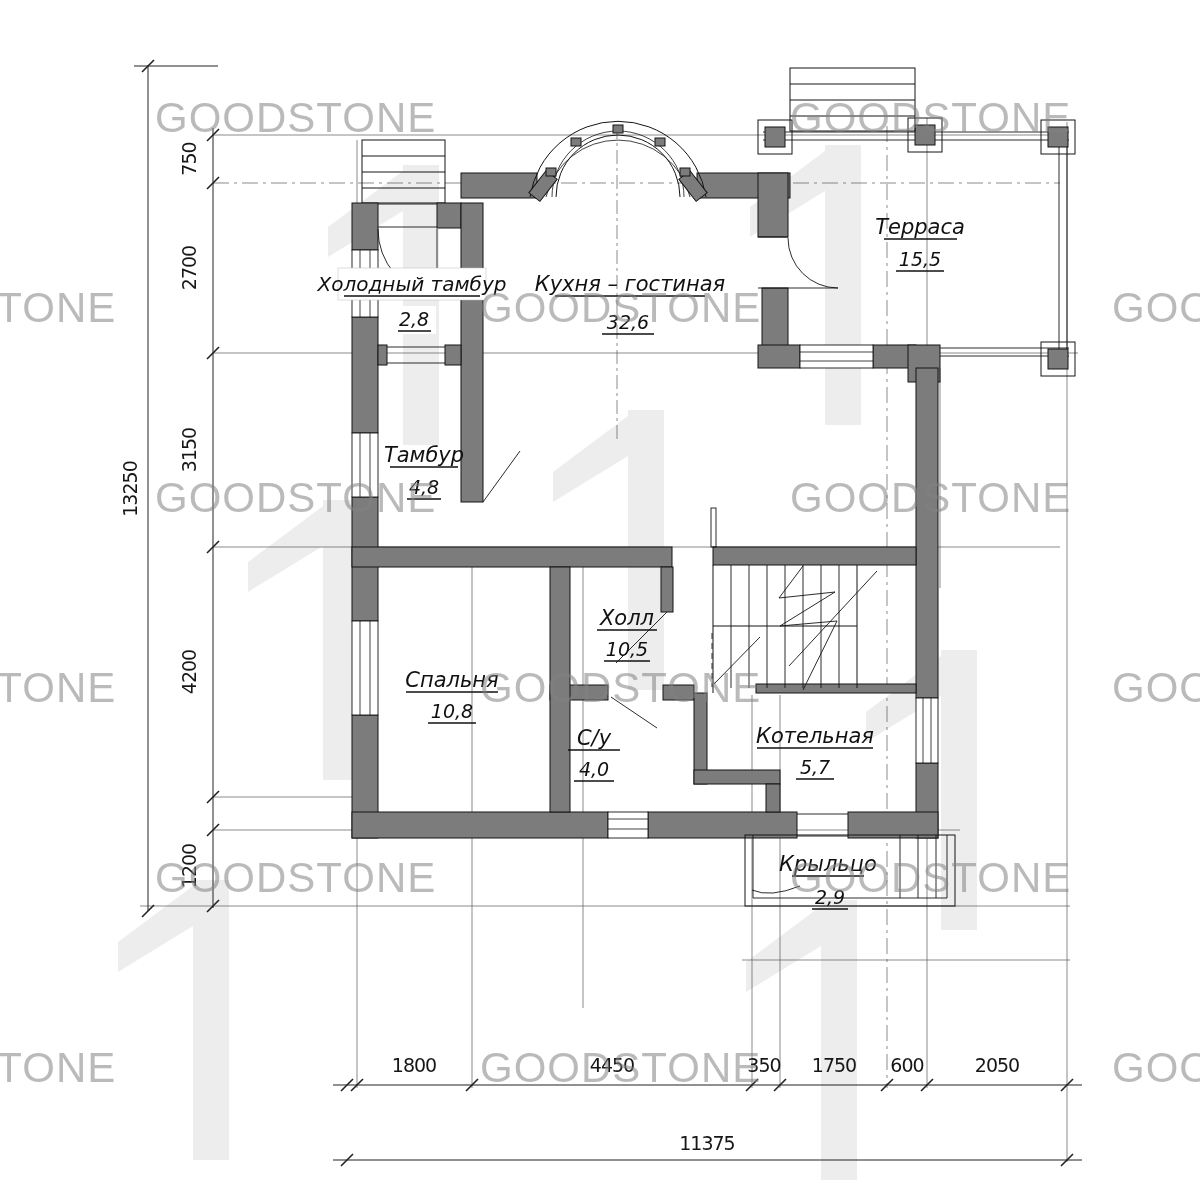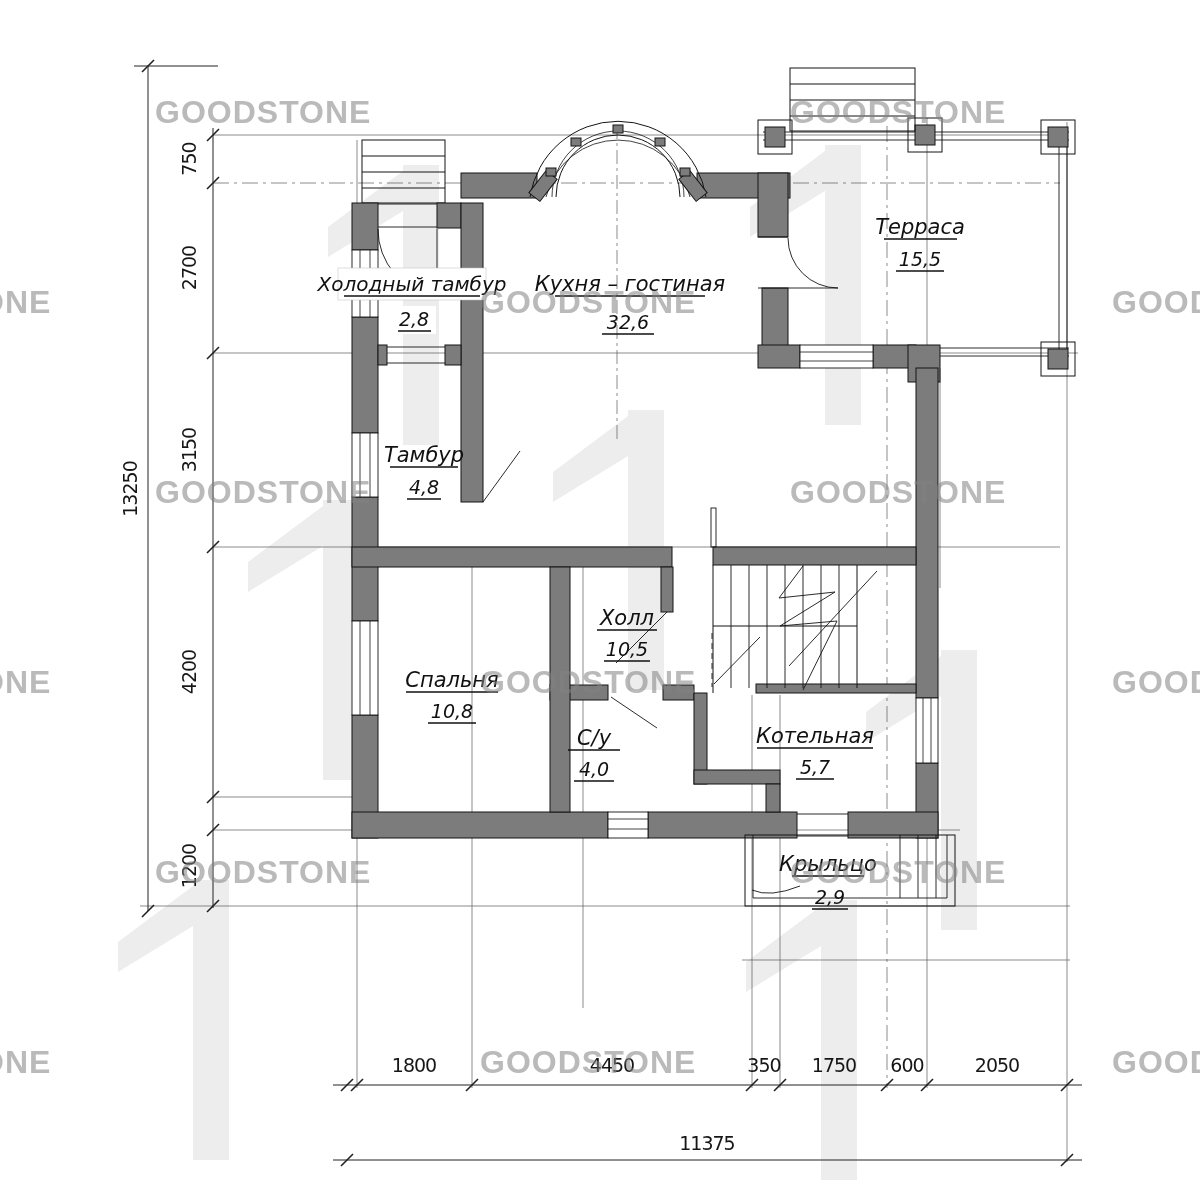--- a/index.html
+++ b/index.html
@@ -1,21 +1,21 @@
 <!DOCTYPE html>
 <html><head>
 <meta charset="utf-8">
 <style>
   html,body{margin:0;padding:0;background:#fff;}
   .canvas{position:relative;width:1200px;height:1200px;background:#ffffff;overflow:hidden;
           font-family:"Liberation Sans", sans-serif;}
   .layer{position:absolute;left:0;top:0;width:1200px;height:1200px;}
   
-  .wm{position:absolute;font-family:"Liberation Sans", sans-serif;font-weight:bold;
-      font-size:32px;letter-spacing:1px;color:rgba(130,130,130,0.55);white-space:nowrap;
+  .wm{position:absolute;font-family:"Liberation Sans", sans-serif;font-weight:normal;
+      font-size:42px;letter-spacing:1px;color:rgba(130,130,130,0.55);white-space:nowrap;
       pointer-events:none;z-index:3;}
   svg text{font-family:"DejaVu Sans", sans-serif;}
   .room-name{font-size:21px;font-style:italic;fill:#111;}
   .room-name.small{font-size:20px;}
   .room-area{font-size:19px;font-style:italic;fill:#111;}
   .dim{font-size:19px;letter-spacing:-1px;fill:#161616;}
   .wall{fill:#7c7c7c;stroke:#141414;stroke-width:1;}
   .thin{stroke:#141414;stroke-width:1;fill:none;}
   .thin09{stroke:#141414;stroke-width:0.9;fill:none;}
   .axis{stroke:#5a5a5a;stroke-width:0.7;fill:none;}

